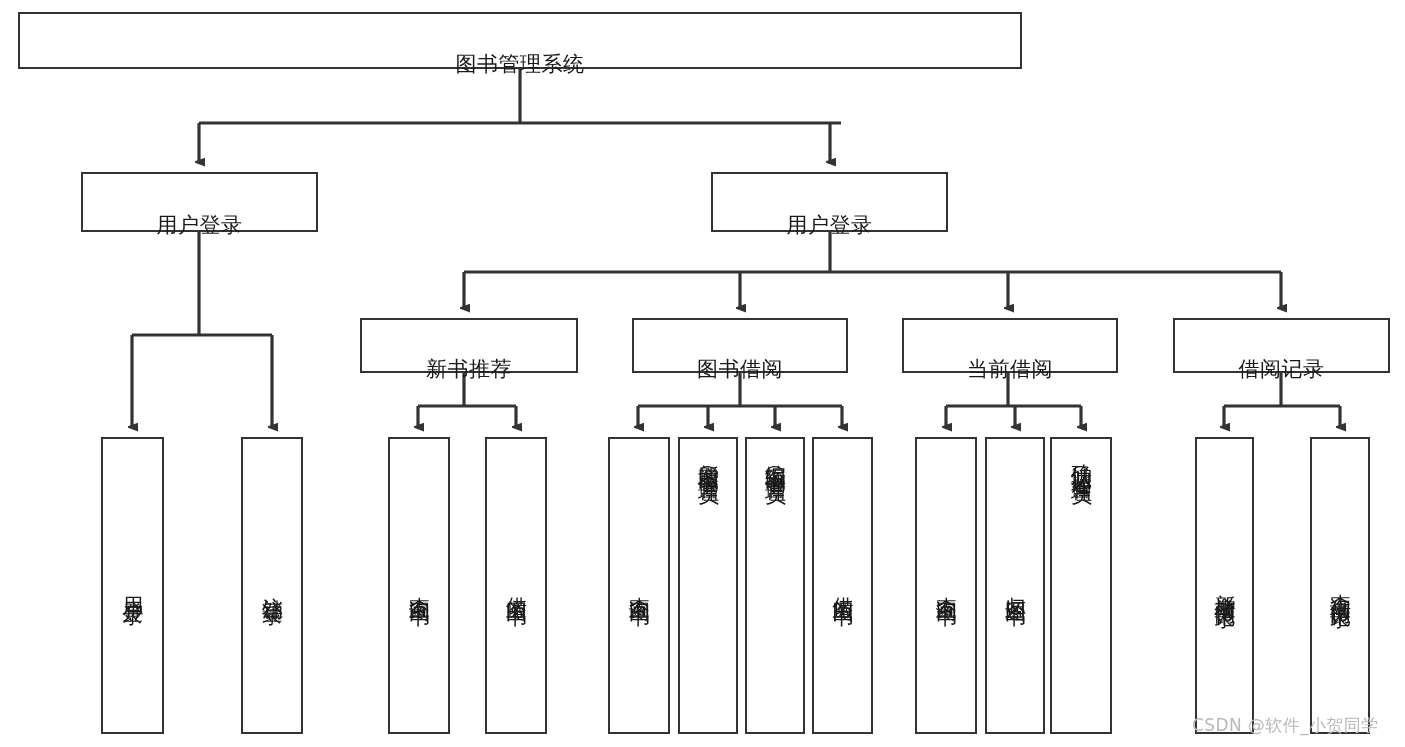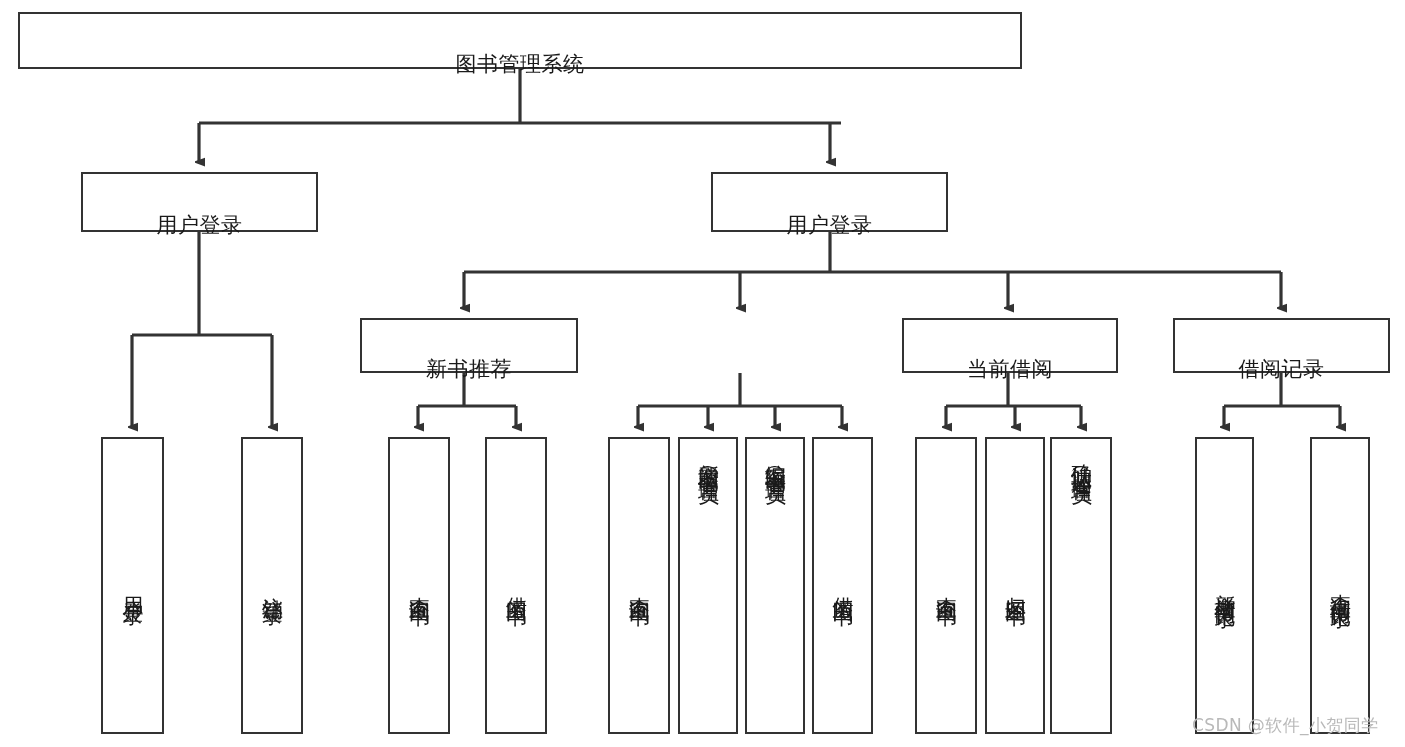--- a/index.html
+++ b/index.html
@@ -135,20 +135,23 @@
   </div>
 
   <div class="node horiz" style="left:711px; top:172px; width:237px; height:60px;">
     <span class="label">用户登录</span>
   </div>
 
   <div class="node horiz" style="left:360px; top:318px; width:218px; height:55px;justify-content:center;">
     <span class="label">新书推荐</span>
   </div>
 
+  <div class="node horiz" style="left:632px; top:318px; width:216px; height:55px;">
+    <span class="label">图书借阅</span>
+  </div>
 
   <div class="node horiz" style="left:902px; top:318px; width:216px; height:55px;">
     <span class="label">当前借阅</span>
   </div>
 
   <div class="node horiz" style="left:1173px; top:318px; width:217px; height:55px;">
     <span class="label">借阅记录</span>
   </div>
 
   <div class="node vert centered" style="left:101px; top:437px; width:63px; height:297px;">

